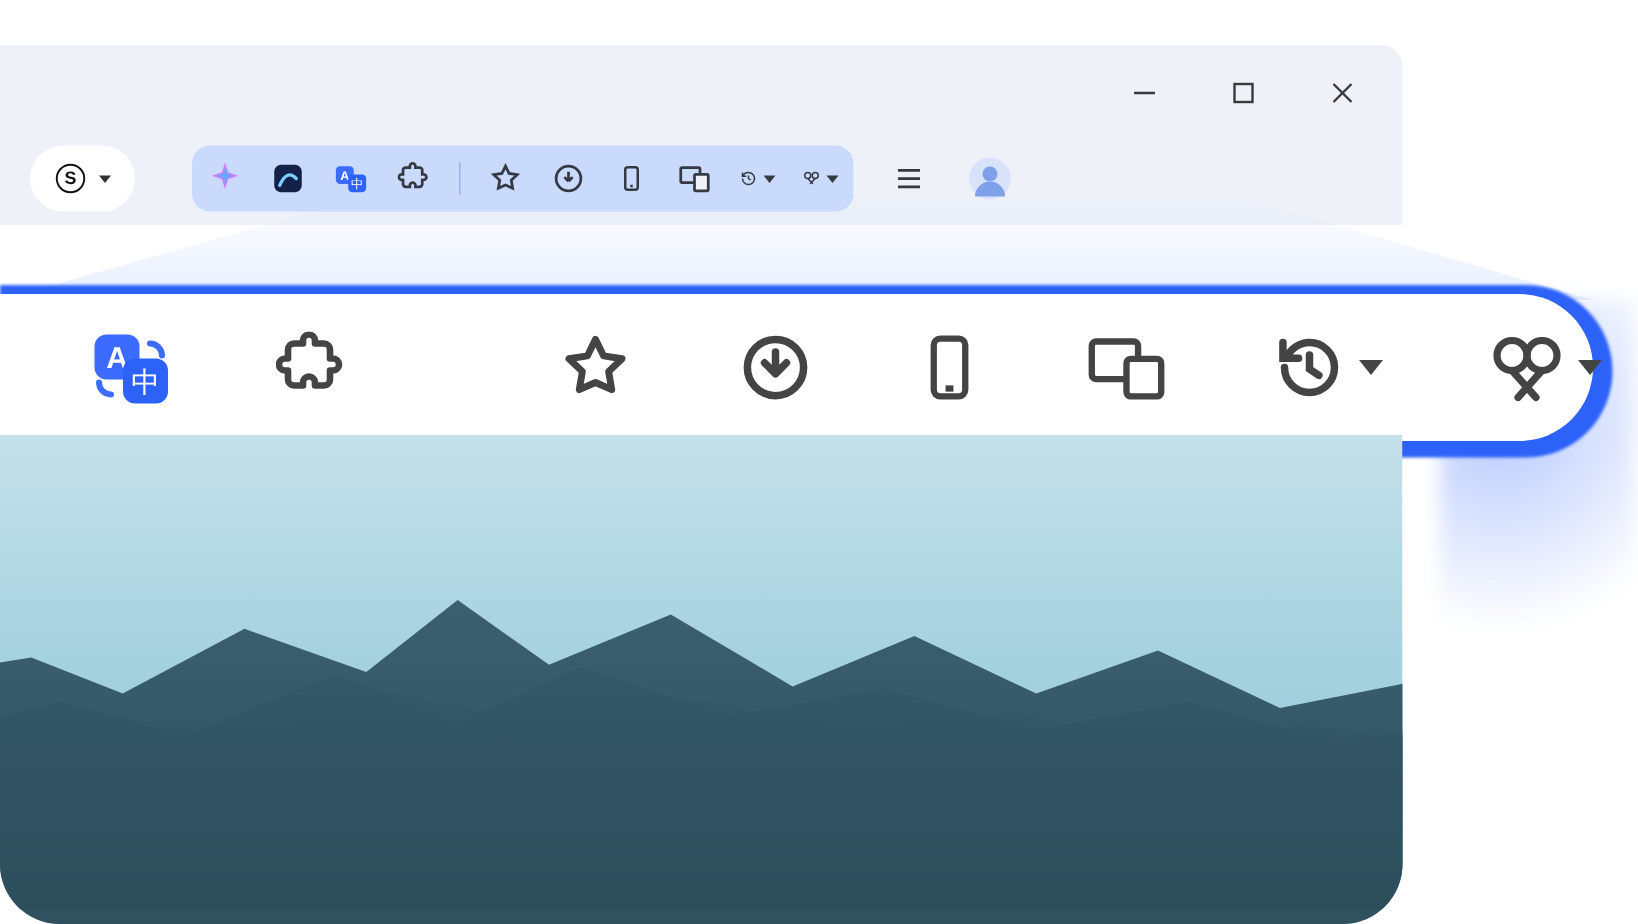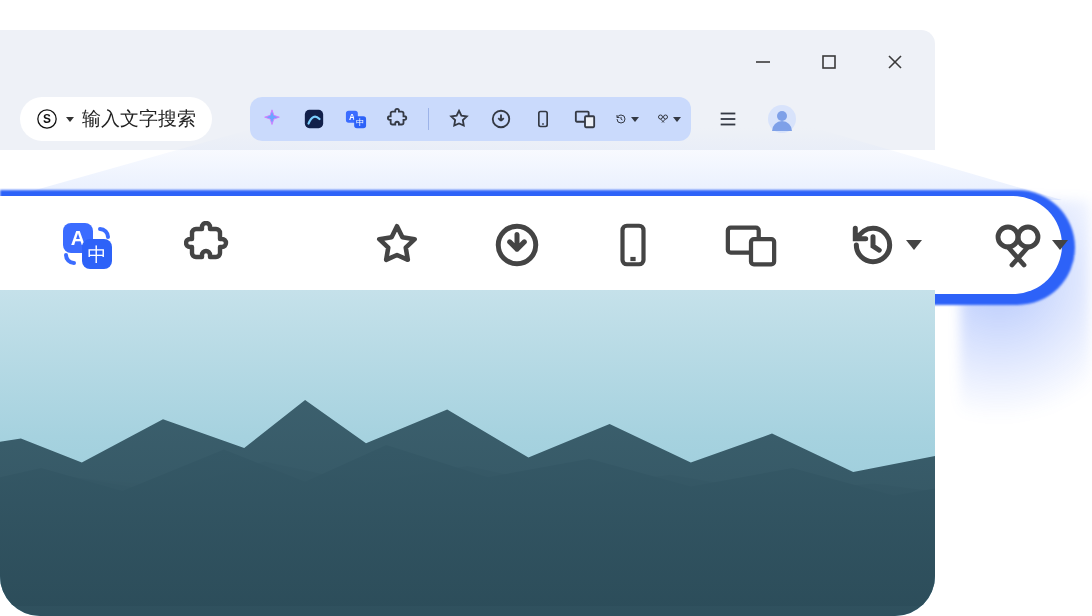--- a/index.html
+++ b/index.html
@@ -171,21 +171,20 @@
 
   <div class="address-row">
     <div class="search-pill">
       <span class="s-icon">
         <svg width="22" height="22" viewBox="0 0 24 24">
             <circle cx="12" cy="12" r="10" fill="none" stroke="#111" stroke-width="1.4"></circle>
             <text x="12" y="16" text-anchor="middle" font-size="13" font-weight="700" fill="#111">S</text>
           </svg>
       </span>
       <span class="caret-mini"></span>
-      <span>输入文字搜索</span>
     </div>
 
     <div class="toolbar-pill">
       <span class="tb-icon">
         <svg width="22" height="22" viewBox="0 0 24 24">
             <path d="M12 2l2 6 6 2-6 2-2 6-2-6-6-2 6-2z" fill="#6aa6ff"></path>
             <path d="M12 2l2 6 6 2-6 2-2 6-2-6-6-2 6-2z" fill="none" stroke="#d47cff" stroke-width="1"></path>
           </svg>
       </span>
       <span class="tb-icon">

